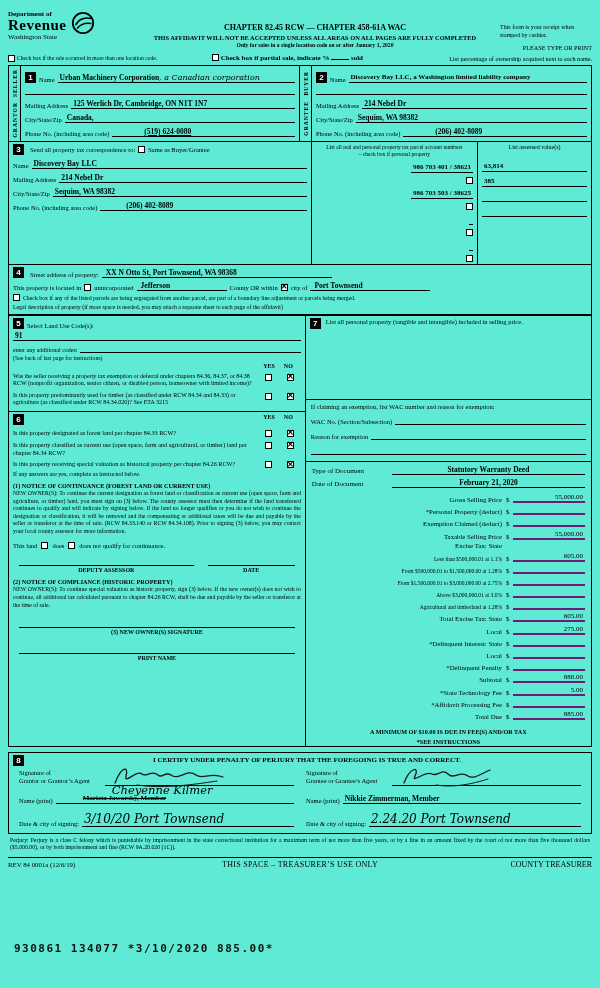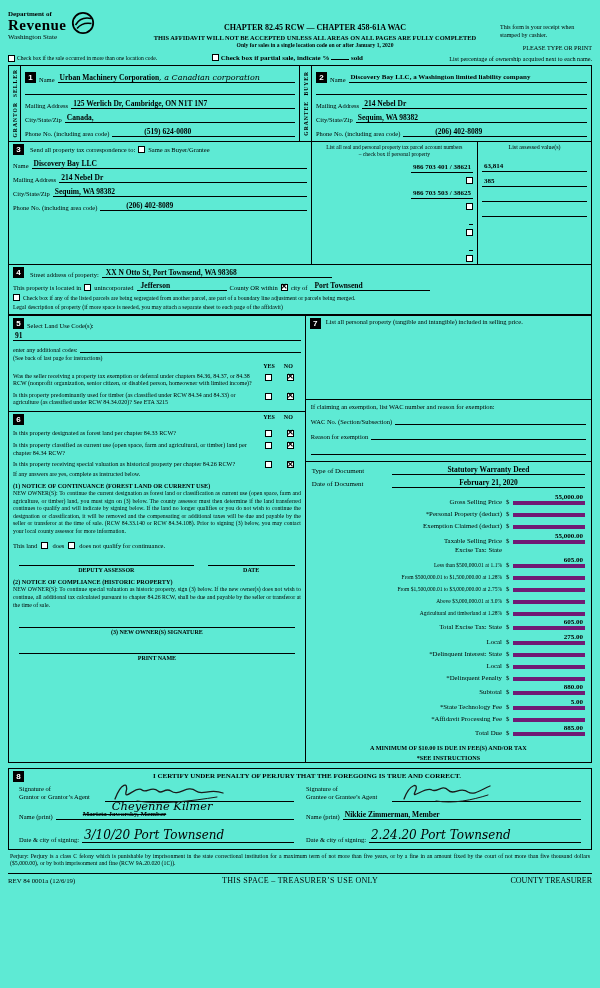--- a/index.html
+++ b/index.html
@@ -84,21 +84,21 @@
   .exmrow .lab{padding-right:3px;}
   .exmrow .line{flex:1; border-bottom:1px solid #000; min-height:9px;}
   .docrow{display:flex; align-items:flex-end; padding:3px 6px 0; font-size:7px;}
   .doclab{width:80px; flex:none;}
   .docval{flex:1; border-bottom:1px solid #000; font-weight:bold; text-align:center; min-height:10px; font-size:7.5px;}
   .tax{padding:3px 6px 0;}
   .trow{display:flex; align-items:flex-end; margin-top:2.5px;}
   .tlab{flex:1; text-align:right; font-size:6.8px; padding-right:4px;}
   .tlab.small{font-size:5.5px;}
   .tds{width:7px; font-size:6.8px; flex:none;}
-  .tval{width:72px; border-bottom:4px solid #701a75; text-align:right; font-size:7px; font-weight:bold; min-height:9.5px; padding-right:2px; flex:none;}
+  .tval{width:72px; border-bottom:2px solid #701a75; text-align:right; font-size:7px; font-weight:normal; min-height:9.5px; padding-right:2px; flex:none;}
   .tspacer{width:79px; flex:none;}
   .minnote{text-align:center; font-size:6.2px; font-weight:bold; margin-top:7px; line-height:1.5;}
   
   .sect8{border:1px solid #000; margin-top:5px; padding:2px 4px 6px;}
   .certline{display:flex; align-items:center;}
   .cert{flex:1; text-align:center; font-weight:bold; font-size:7px;}
   .sigcols{display:flex; margin-top:2px;}
   .sigcol{width:50%; padding:0 6px; position:relative;}
   .siglabs{font-size:6.5px; line-height:1.3; width:86px; flex:none;}
   .sigarea{display:flex; align-items:flex-end;}
@@ -176,21 +176,21 @@
         <div class="fr">
           <span class="lab">Mailing Address</span>
           <span class="line"><span class="val">125 Werlich Dr, Cambridge, ON N1T 1N7</span></span>
         </div>
         <div class="fr">
           <span class="lab">City/State/Zip</span>
           <span class="line"><span class="val">Canada,</span></span>
         </div>
         <div class="fr">
           <span class="lab">Phone No. (including area code)</span>
-          <span class="line"><span class="val" style="margin-left:30px;">(519) 624-0080</span></span>
+          <span class="line"><span class="val" style="margin-left:30px;text-decoration:underline;">(519) 624-0080</span></span>
         </div>
       </div>
     </div>
     <div class="half rt">
       <div class="sidelabel">
         <span>BUYER</span>
         <span>GRANTEE</span>
       </div>
       <div class="sc">
         <div class="fr">
@@ -581,13 +581,14 @@
   </div>
 
   <div class="perjury">Perjury: Perjury is a class C felony which is punishable by imprisonment in the state correctional institution for a maximum term of not more than five years, or by a fine in an amount fixed by the court of not more than five thousand dollars ($5,000.00), or by both imprisonment and fine (RCW 9A.20.020 (1C)).</div>
 
   <div class="footrow">
     <div class="rev-no">REV 84 0001a (12/6/19)</div>
     <div class="tspace">THIS SPACE – TREASURER’S USE ONLY</div>
     <div class="ctreas">COUNTY TREASURER</div>
   </div>
 
+  <div class="stamp">930861 134077 *3/10/2020 885.00*</div>
 </div>
 
 </body></html>

